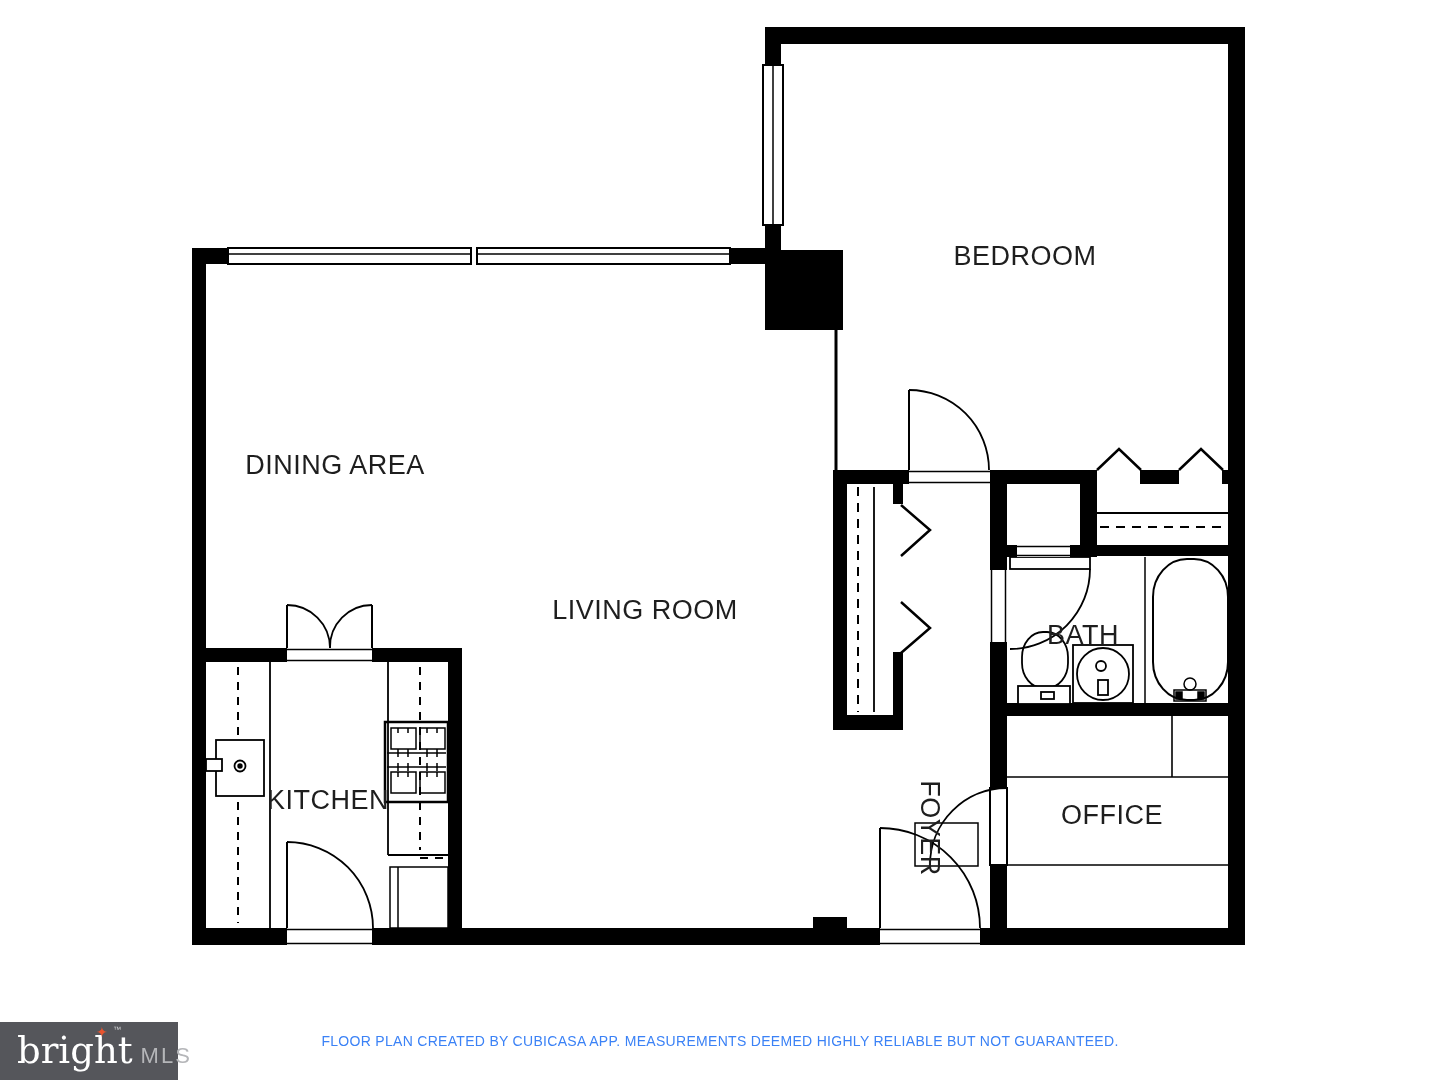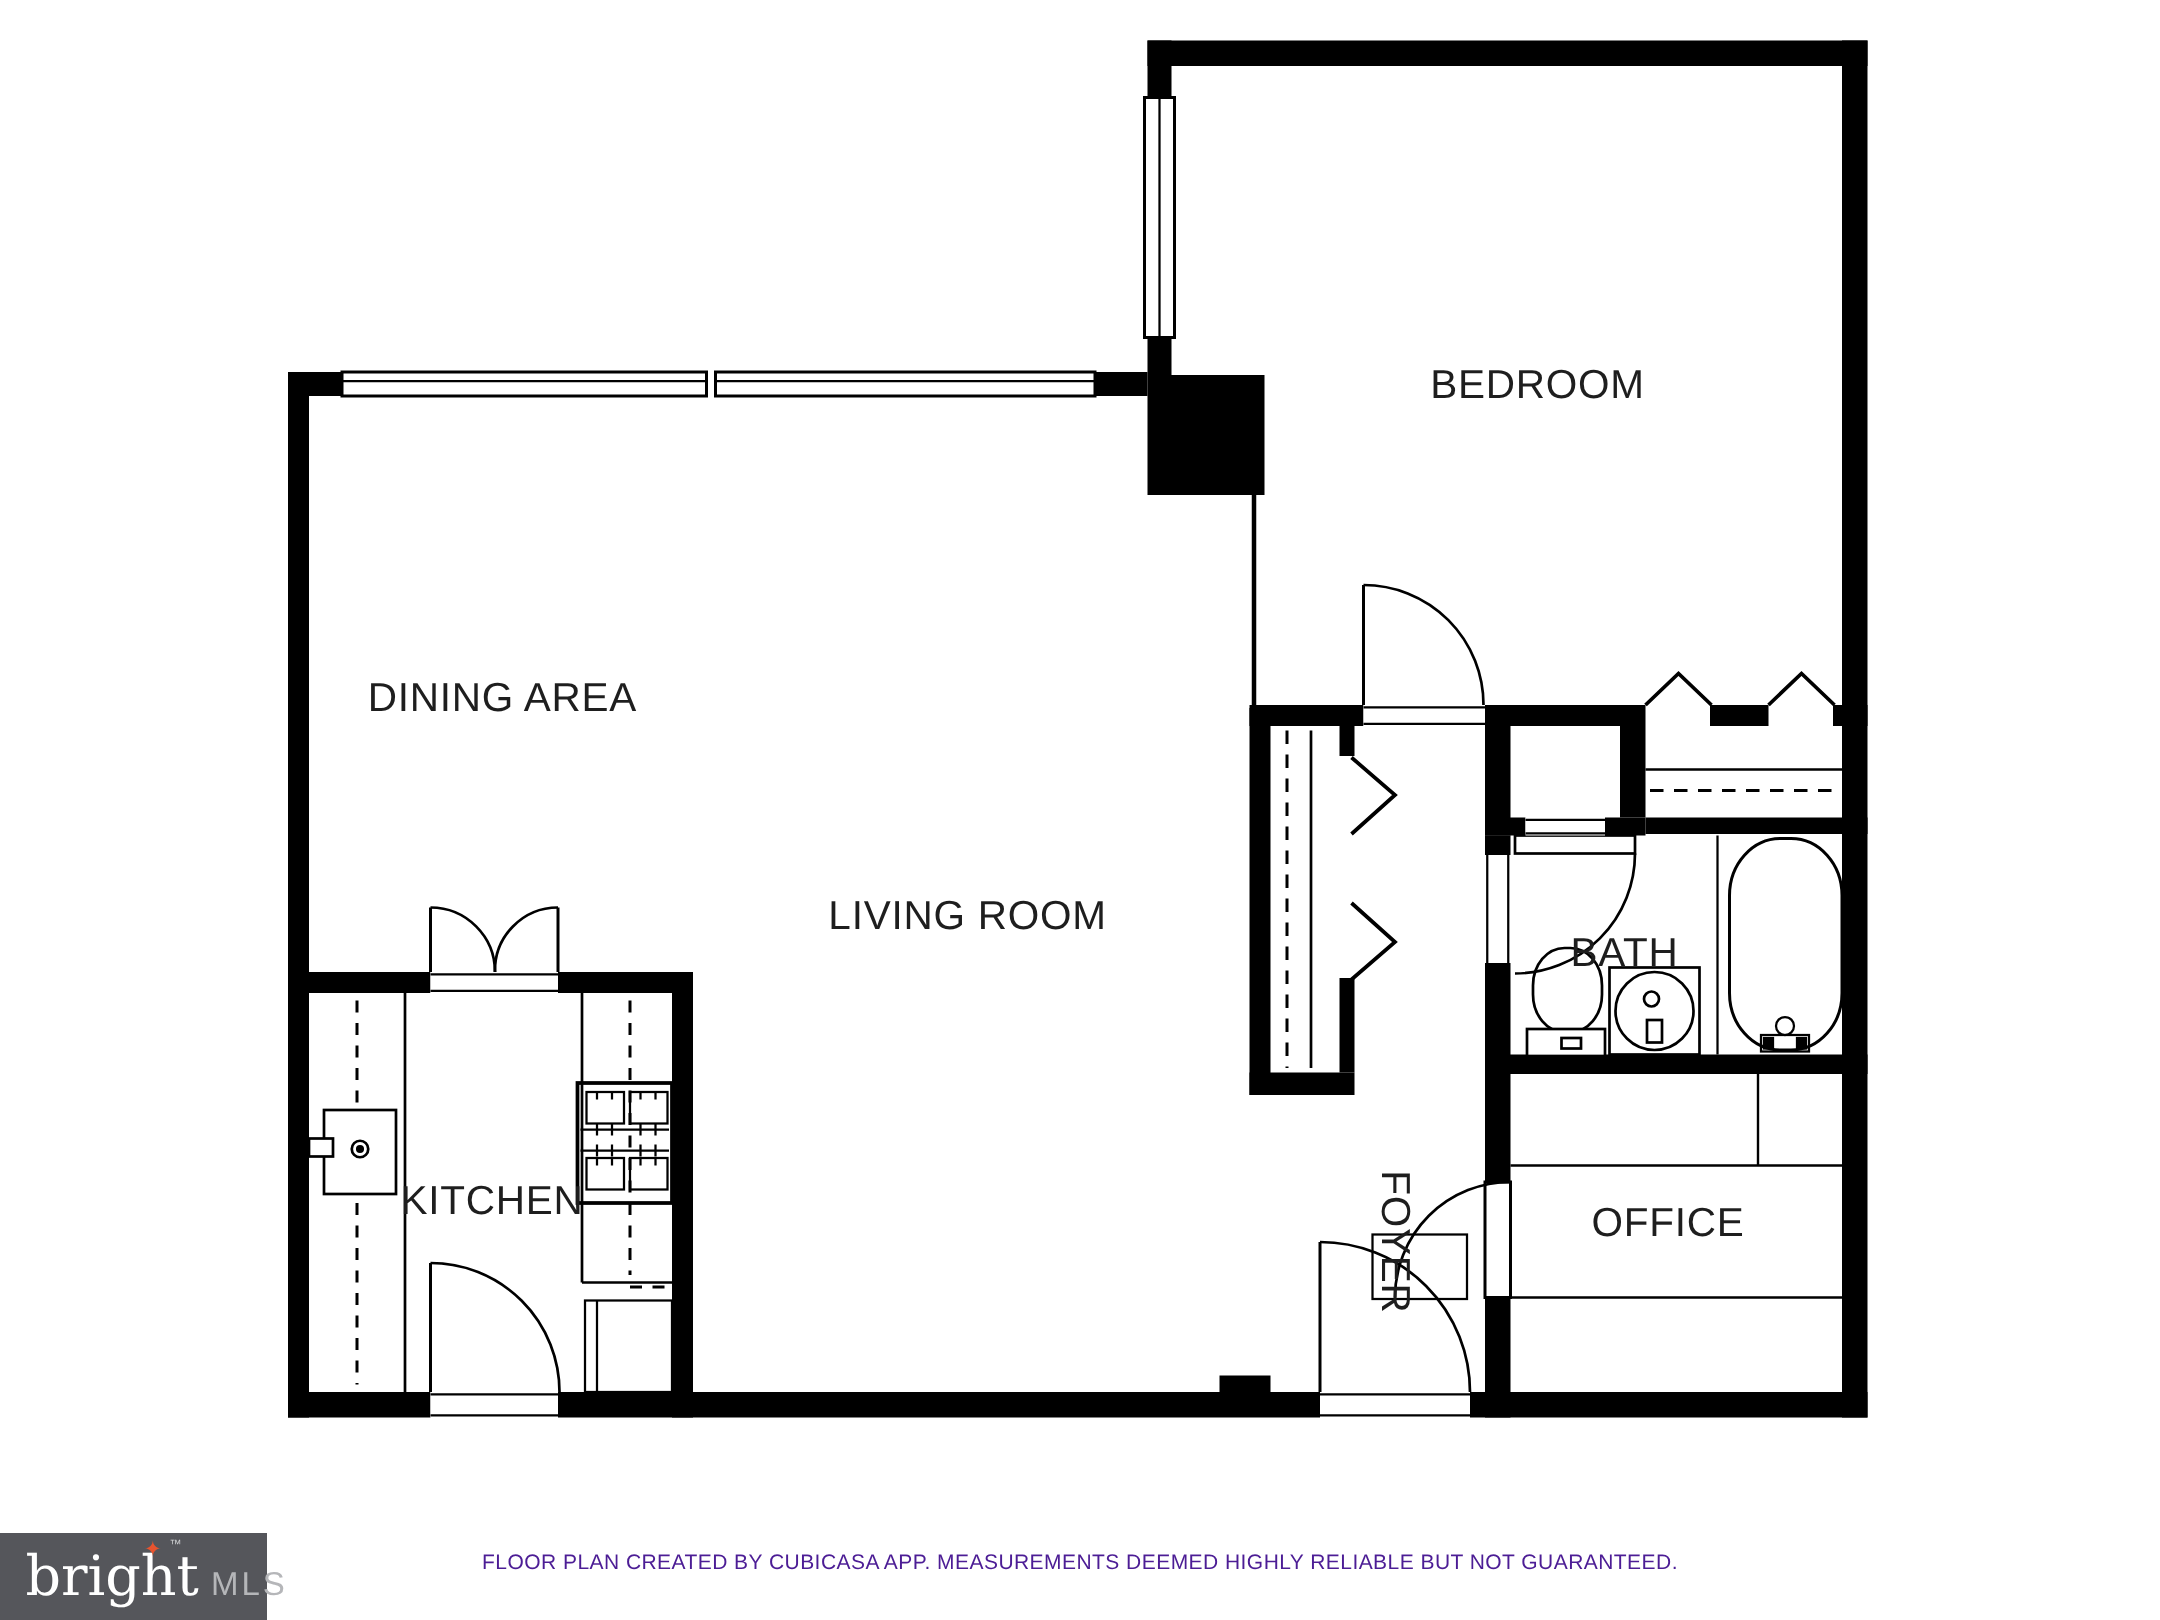--- a/index.html
+++ b/index.html
@@ -2,21 +2,21 @@
 <html><head>
 <meta charset="utf-8">
 <style>
   html,body{margin:0;padding:0;background:#ffffff;}
   body{width:1440px;height:1080px;position:relative;overflow:hidden;
        font-family:"Liberation Sans", sans-serif;}
   #plan-svg{position:absolute;left:0;top:0;}
   .room-label{font-family:"Liberation Sans", sans-serif;font-size:27px;
               fill:#1e1e1e;letter-spacing:.5px;}
   #footer-bar{position:absolute;left:0;top:1033px;width:1440px;text-align:center;
-              font-size:14px;color:#4c1d95;letter-spacing:.3px;}
+              font-size:14px;color:#3b82f6;letter-spacing:.3px;}
   #brand-logo{position:absolute;left:0;top:1022px;width:178px;height:58px;
               background:#55565B;}
   #brand-logo .row{position:absolute;left:17px;top:0;height:58px;display:flex;
                    align-items:baseline;line-height:58px;}
   .brand-word{font-family:"DejaVu Serif", serif;font-size:37px;color:#ffffff;
               line-height:58px;}
   .brand-suffix{font-family:"Liberation Sans", sans-serif;font-size:22px;color:#b5b6b9;
                 letter-spacing:2px;margin-left:8px;}
   .brand-star{position:absolute;left:96px;top:3px;color:#E8542F;font-size:14px;
               line-height:14px;}

